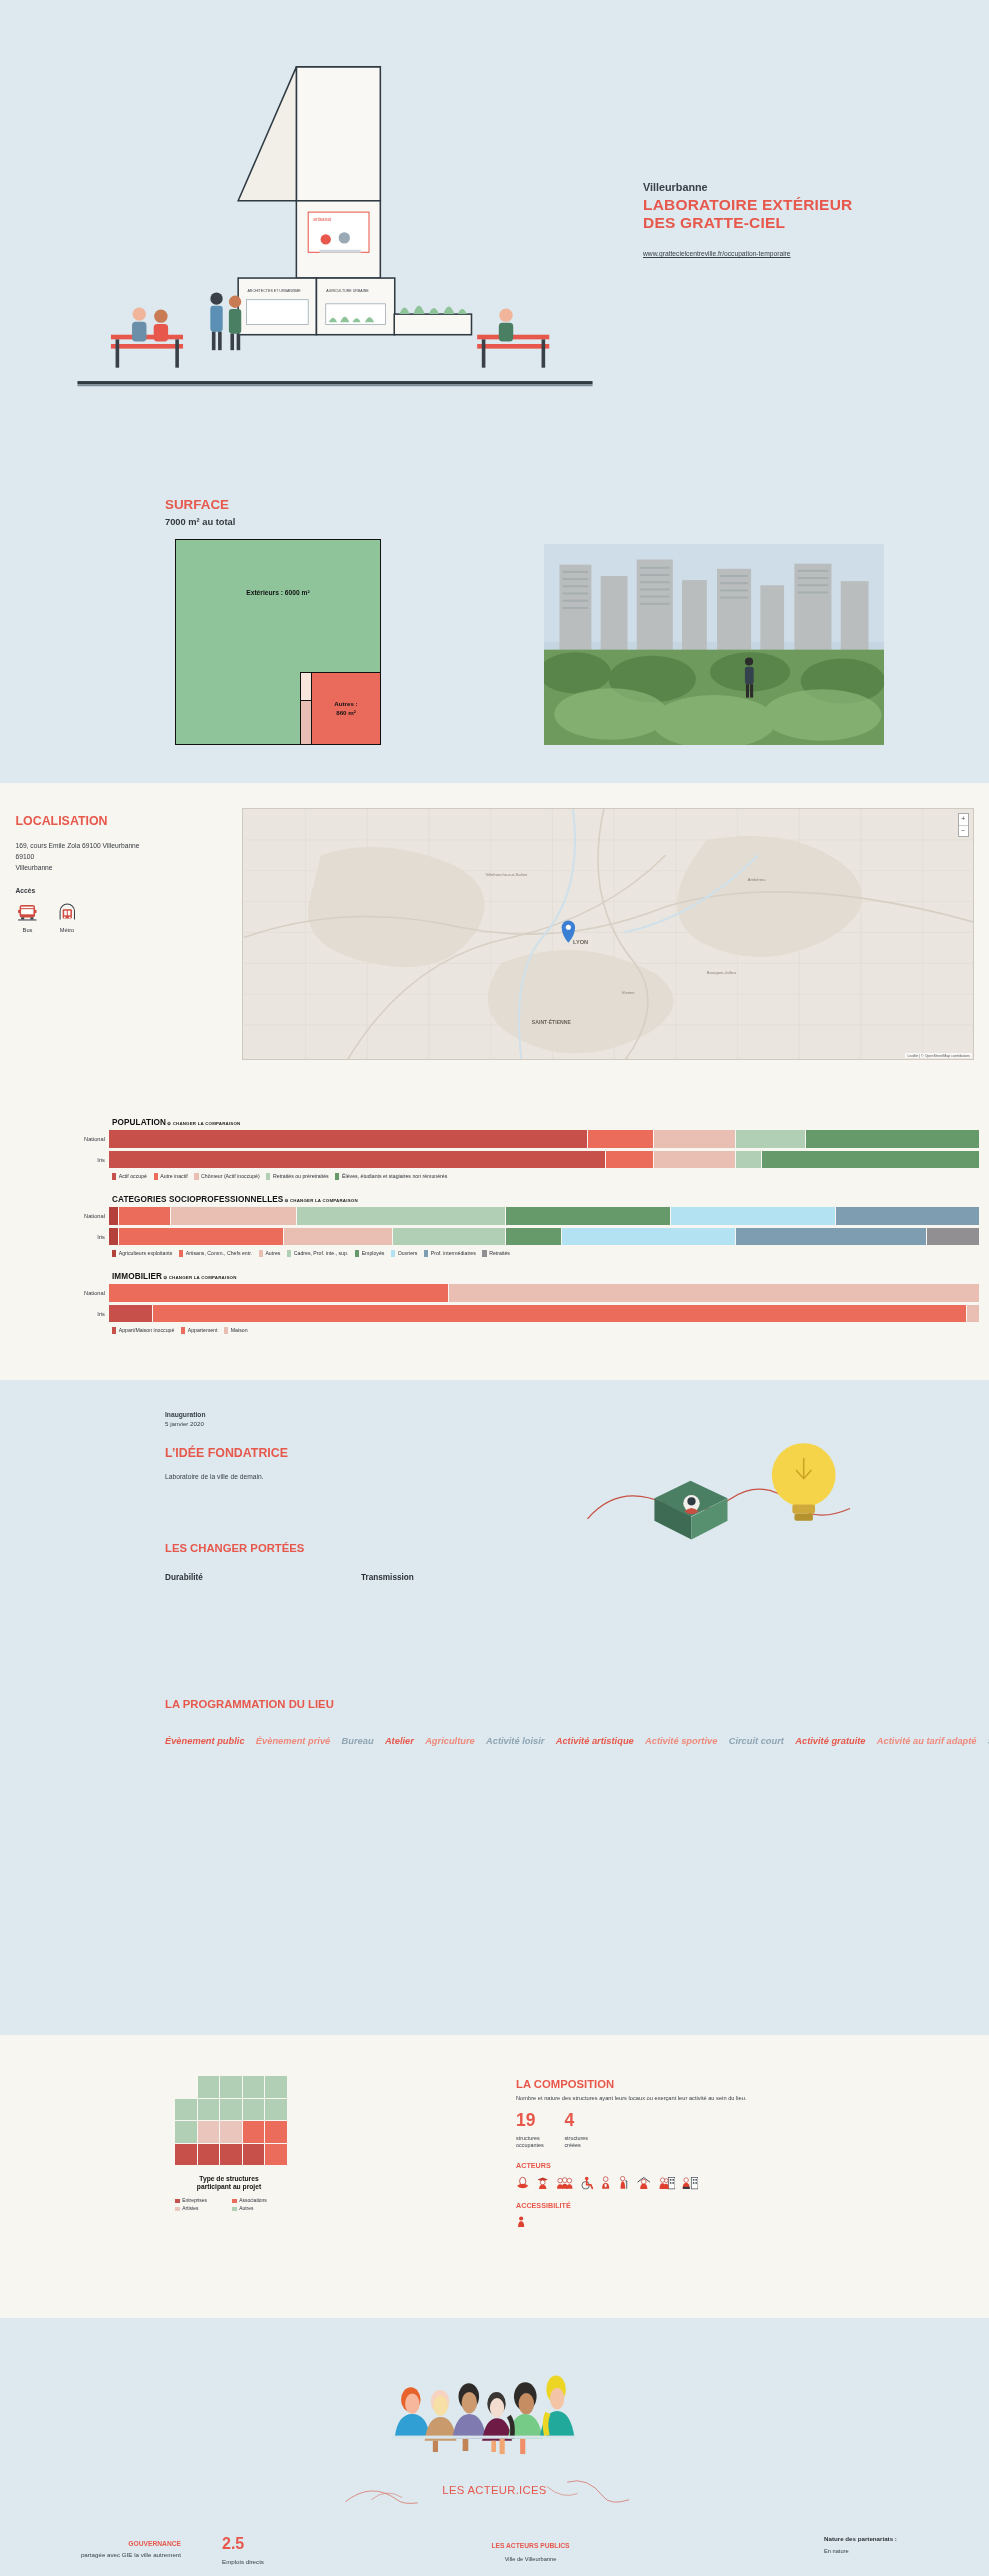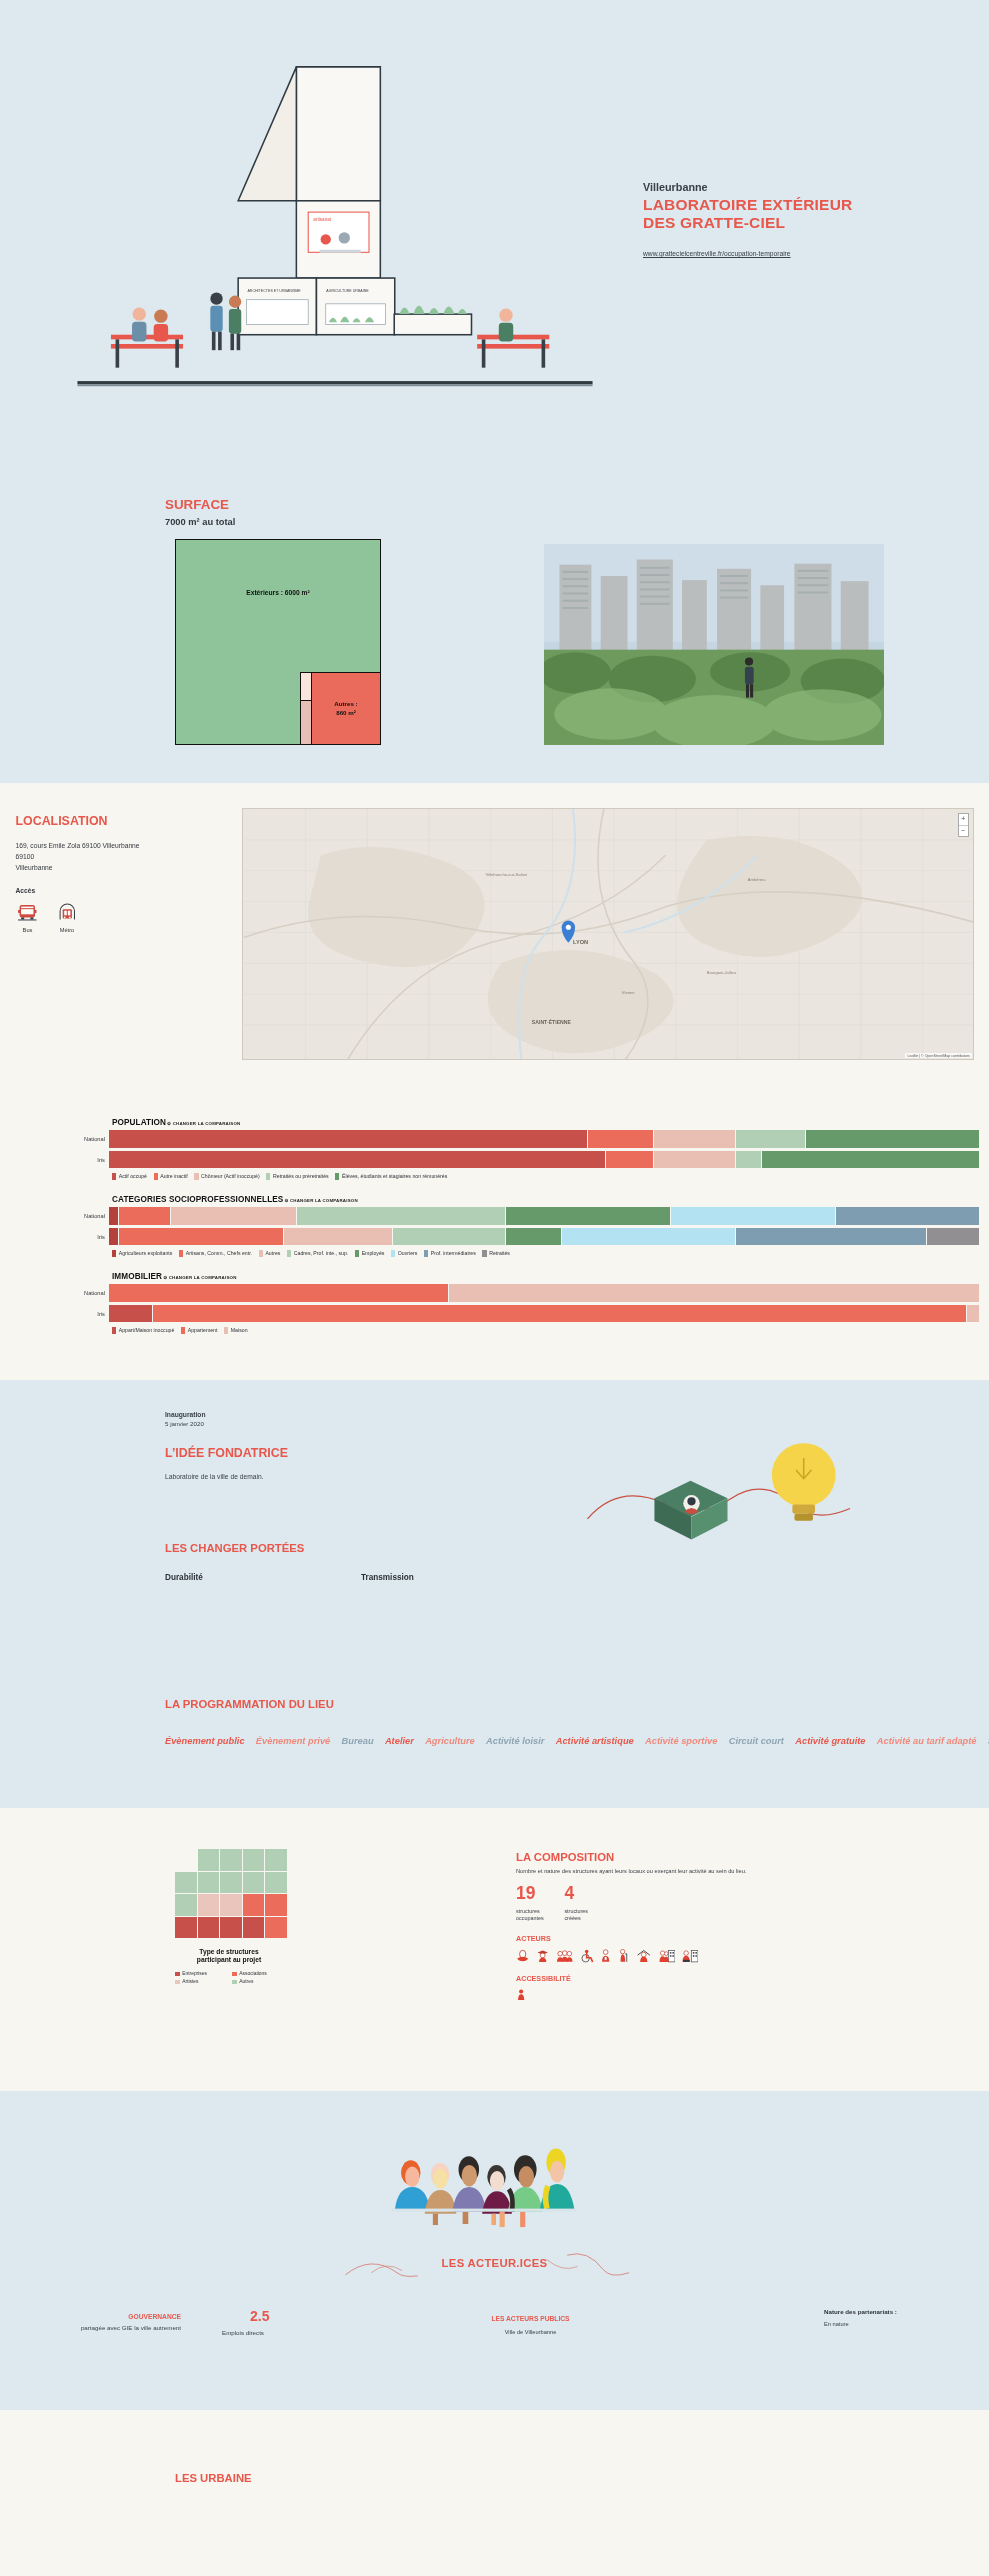--- a/index.html
+++ b/index.html
@@ -92,21 +92,21 @@
   .bar-row { display:flex; align-items:center; margin-top: 3.1px; }
   .bar-lbl { width: 109px; text-align:right; padding-right: 4.1px; font-size: 5.7px; color:#33383f; }
   .stack { flex: 1; display:flex; height: 17.5px; margin-right: 10.3px; }
   .stack span { display:block; height:100%; }
   .stack span + span { border-left: 1px solid #f8f6f1; }
   .legend { margin-left: 112px; margin-top: 4.6px; display:flex; flex-wrap:wrap; gap: 6.7px; }
   .legend .li { display:flex; align-items:center; gap:2.6px; font-size: 5.2px; color:#2c3138; }
   .legend .sw { width: 4.1px; height: 6.7px; display:inline-block; }
 
   
-  .idee-wrap { height: 428px; position:relative; }
+  .idee-wrap { height: 655px; position:relative; }
   .idee-left { position:absolute; left: 165px; top: 31px; width: 392px; }
   .lbl-sm { font-size: 6.7px; font-weight: bold; color:#3a4048; }
   .lbl-xs { font-size: 6.2px; color:#3a4048; margin-top:2.1px; }
   .idee-title { margin-top: 18.5px; font-size: 12.4px; color:#e8574b; font-weight:bold; }
   .idee-desc { margin-top: 13.4px; font-size: 6.7px; color:#3a4048; }
   .valeurs-title { margin-top: 62px; font-size: 11.3px; color:#e8574b; font-weight:bold; }
   .valeurs-row { margin-top: 18.5px; display:flex; }
   .valeurs-row .v { width: 227px; font-size: 8.2px; font-weight: bold; color:#2c3138; }
   .prog-title { margin-top: 116px; font-size: 11.3px; color:#e8574b; font-weight:bold; }
   .prog-tags { margin-top: 23px; width: 515px; line-height: 1.75; }
@@ -132,27 +132,27 @@
   .compo-num { }
   .compo-num .n { font-size: 17.5px; color:#e8574b; font-weight:bold; line-height:1; }
   .compo-num .t { margin-top: 5.7px; font-size: 5.4px; color:#3a4048; line-height:1.35; width: 34px;}
   .compo-sec { margin-top: 11.3px; font-size: 7.2px; color:#e8574b; font-weight:bold; }
   .icon-row { margin-top: 6.2px; display:flex; gap: 6.7px; align-items:flex-end; }
 
   
   .acteurs-wrap { height: 319px; position:relative; }
   .acteurs-people { position:absolute; left: 382px; top: 57px; width: 227px; height: 95px; }
   .acteurs-title-wrap { position:absolute; left: 0; right:0; top: 166px; text-align:center; }
-  .acteurs-title { font-size: 11.3px; color:#e8574b; font-weight:bold; letter-spacing:0.3px; }
+  .acteurs-title { font-size: 11.3px; color:#e8574b; font-weight:normal; letter-spacing:0.3px; }
   .acteurs-cols { position:absolute; left: 0; right: 0; top: 222px; }
   .gov { position:absolute; left: 57px; top: 0; width: 124px; text-align:right; }
   .gov .h { font-size: 6.7px; color:#e8574b; font-weight:bold; }
   .gov .t { margin-top: 4.1px; font-size: 6.2px; color:#3a4048; line-height:1.45; }
   .emplois { position:absolute; left: 222px; top: -4.1px; width: 103px; }
-  .emplois .n { font-size: 14px; color:#e8574b; font-weight:bold; line-height:1;margin-left:28px; }
+  .emplois .n { font-size: 16px; color:#e8574b; font-weight:bold; line-height:1; }
   .emplois .t { margin-top: 6.2px; font-size: 6.2px; color:#3a4048; }
   .publics-col { position:absolute; left: 453px; top: 2.1px; width: 155px; text-align:center;}
   .publics-col .h { font-size: 6.7px; color:#e8574b; font-weight:bold; }
   .publics-col .t { margin-top: 7.2px; font-size: 5.7px; color:#3a4048; }
   .partn { position:absolute; left: 824px; top: -5.2px; width: 144px; }
   .partn .h { font-size: 6.2px; font-weight:bold; color:#2c3138;}
   .partn .t { margin-top: 6.2px; font-size: 5.7px; color:#3a4048;}
 
   
   .moyens-wrap { height: 319px; position:relative; }

